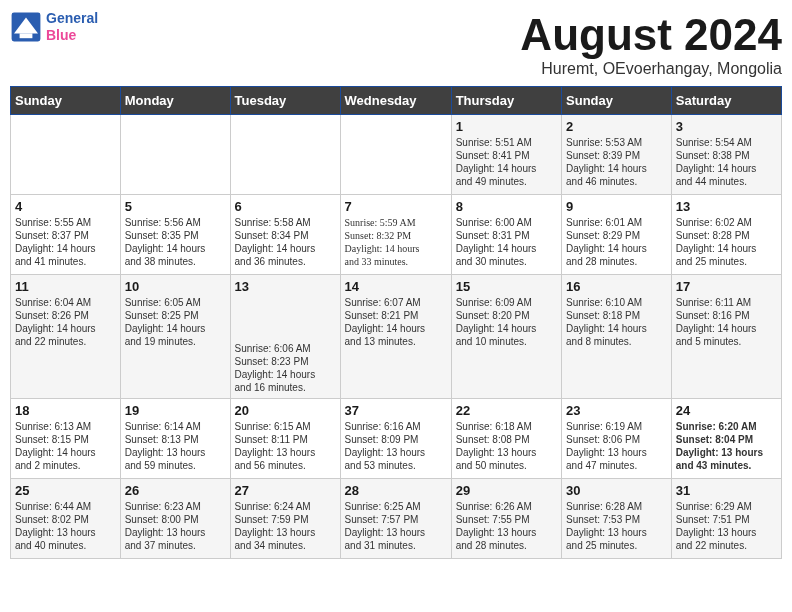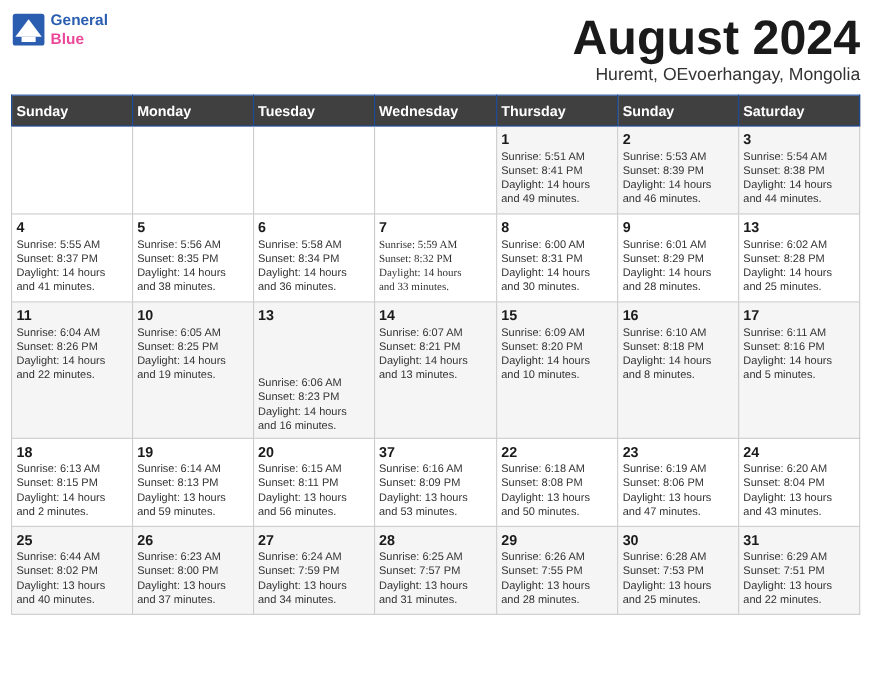--- a/index.html
+++ b/index.html
@@ -288,21 +288,21 @@
         </td>
         <td>
           <span class="day-number">23</span>
           <div class="day-info" style="white-space: pre-line;">Sunrise: 6:19 AM
 Sunset: 8:06 PM
 Daylight: 13 hours
 and 47 minutes.</div>
         </td>
         <td>
           <span class="day-number">24</span>
-          <div class="day-info" style="white-space: pre-line;">Sunrise: 6:20 AM
+          <div class="day-info" style="white-space: pre-line; font-weight: bold;">Sunrise: 6:20 AM
 Sunset: 8:04 PM
 Daylight: 13 hours
 and 43 minutes.</div>
         </td>
       </tr>
       <tr>
         <td>
           <span class="day-number">25</span>
           <div class="day-info" style="white-space: pre-line;">Sunrise: 6:44 AM
 Sunset: 8:02 PM

